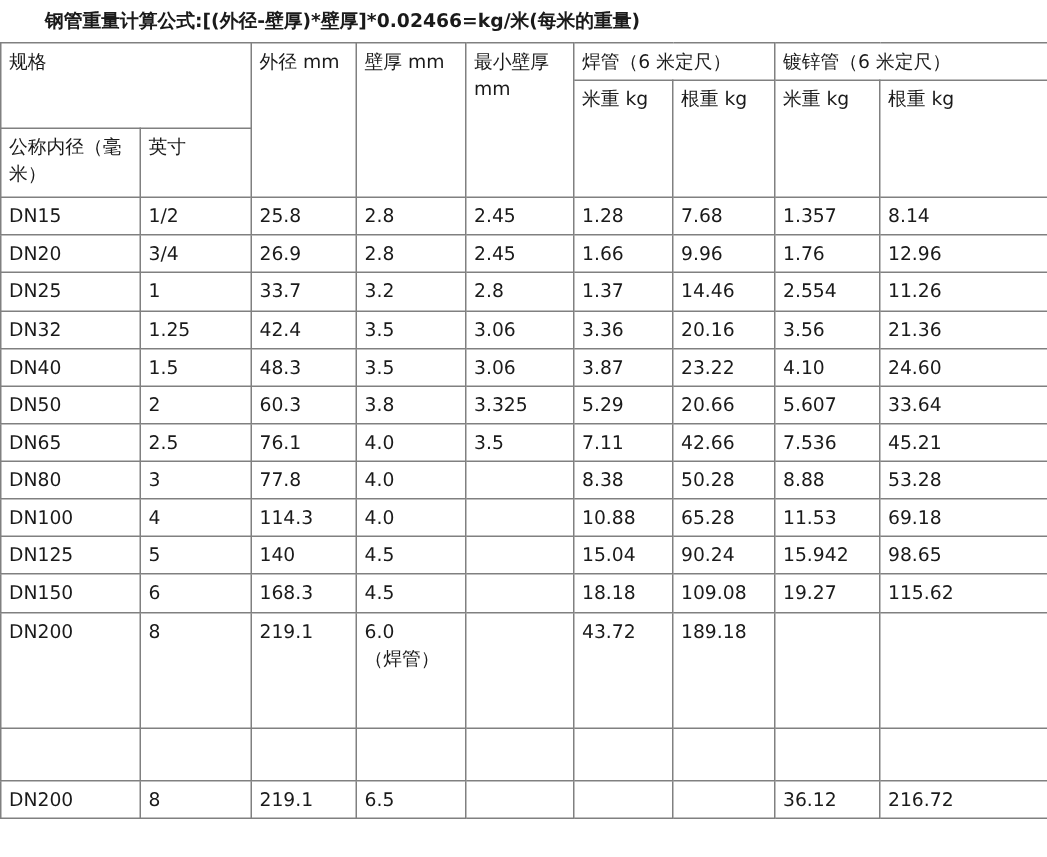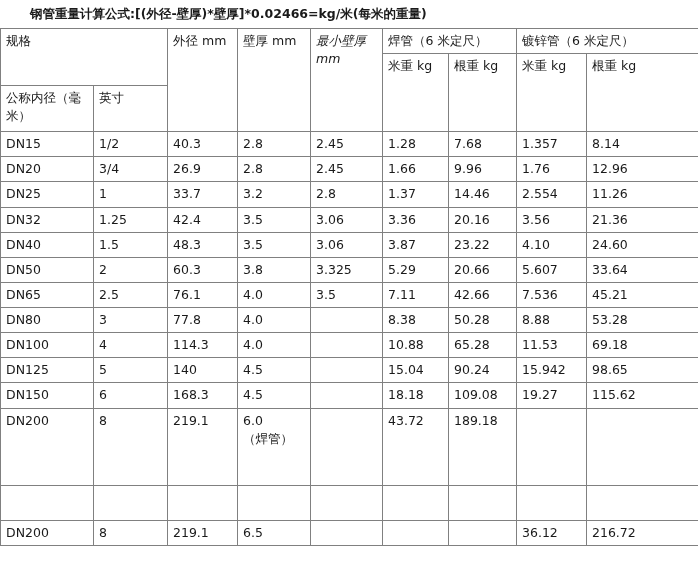--- a/index.html
+++ b/index.html
@@ -54,21 +54,21 @@
   col.c6 { width: 68px; }
   col.c7 { width: 70px; }
   col.c8 { width: 112px; }
 
   .hdr-spec { height: 30px; }
   .cell-center { text-align: center; }
   .nowrap { white-space: nowrap; }
   .data-row td { height: 13px; }
   .tall-row td { height: 70px; }
   .pad-row td { height: 28px; border-left: 1px solid #808080; }
-  .two-line { line-height: 1.5; font-style: italic; }
+  .two-line { line-height: 1.5; }
   .sub-hdr { height: 32px; }
   .spec-block { height: 46px; }
 </style>
 </head>
 <body>
 
 <div class="page">
 
   <div class="title">钢管重量计算公式:[(外径-壁厚)*壁厚]*0.02466=kg/米(每米的重量)</div>
 
@@ -104,21 +104,21 @@
 
       <tr class="spec-block">
         <td>公称内径（毫米）</td>
         <td>英寸</td>
       </tr>
     </tbody>
     <tbody id="rows-body">
         <tr class="data-row">
           <td>DN15</td>
           <td>1/2</td>
-          <td>40.3</td>
+          <td>25.8</td>
           <td>2.8</td>
           <td>2.45</td>
           <td>1.28</td>
           <td>7.68</td>
           <td>1.357</td>
           <td>8.14</td>
         </tr>
         <tr class="data-row">
           <td>DN20</td>
           <td>3/4</td>

